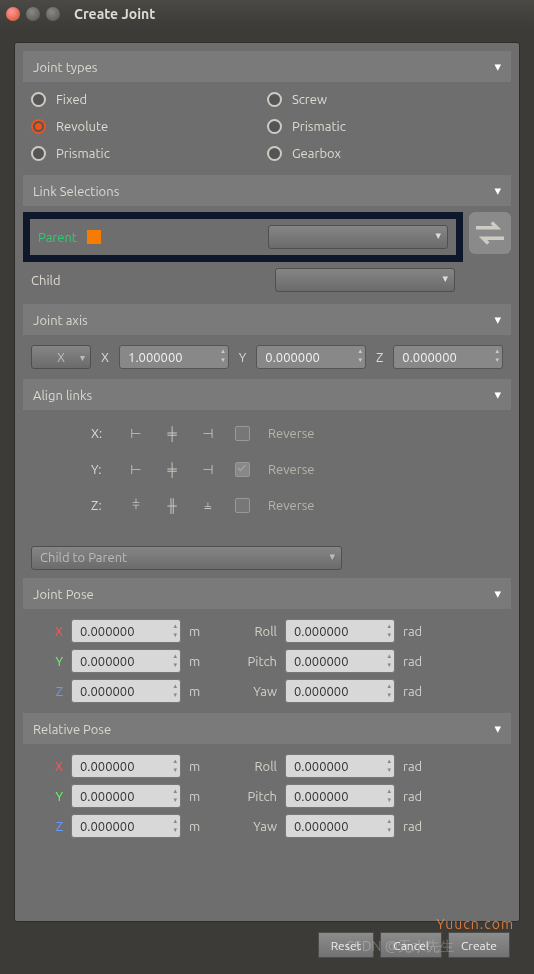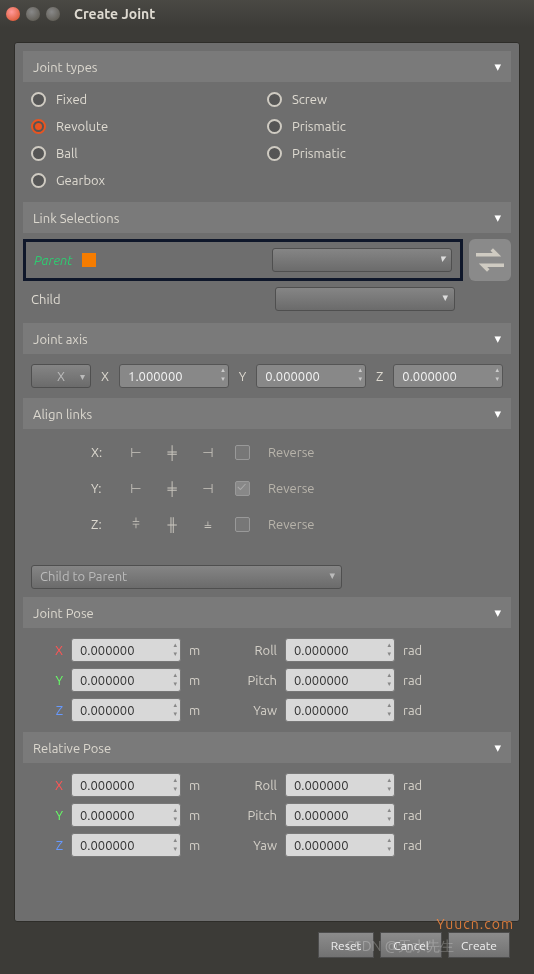--- a/index.html
+++ b/index.html
@@ -16,21 +16,21 @@
 .section-header { background: #7a7a7a; padding: 8px 10px; display: flex; justify-content: space-between; align-items: center; color: #dcd8cf; font-size: 13px; cursor: pointer; }
 .section-header .chev { color: #fff; }
 
 .radio-grid { display: grid; grid-template-columns: 1fr 1fr; padding: 10px 8px 14px; gap: 12px 0; }
 .radio-row { display: flex; align-items: flex-start; gap: 10px; }
 .radio { width: 15px; height: 15px; border-radius: 50%; border: 2px solid #cfcbc2; background: #555; flex-shrink: 0; }
 .radio.sel { border: 2px solid #e95420; position: relative; }
 .radio.sel::after { content: ''; position: absolute; inset: 2px; border-radius: 50%; background: #e95420; }
 
 .link-row { display: flex; align-items: center; padding: 6px 8px; gap: 10px; }
-.parent-row { border: 3px solid #0f172a; font-style: italic; }
+.parent-row { border: 7px solid #0f172a; }
 .parent-lbl { color: #2ecc71; }
 .swatch { width: 14px; height: 14px; background: #f57c00; }
 .dropdown { height: 24px; background: linear-gradient(#858585,#6b6b6b); border: 1px solid #4f4f4f; border-radius: 3px; width: 180px; margin-left: auto; position: relative; }
 .dropdown::after { content: '▾'; position: absolute; right: 6px; top: 3px; color: #ddd; font-size: 11px; }
 .swap-btn { width: 42px; height: 42px; background: #8a8a8a; border-radius: 6px; display: flex; align-items: center; justify-content: center; color: #d0d0d0; font-size: 18px; }
 
 .axis-row { display: flex; align-items: center; gap: 6px; padding: 10px 8px; }
 .axis-sel { width: 66px; height: 24px; background: linear-gradient(#858585,#6b6b6b); border: 1px solid #4f4f4f; border-radius: 3px; display: flex; align-items: center; justify-content: center; color: #bbb; position: relative; }
 .axis-sel::after { content: '▾'; position: absolute; right: 5px; font-size: 10px; }
 .axlbl { margin: 0 4px; color: #dcd8cf; }
@@ -90,24 +90,20 @@
     <div class="radio-row">
         <span class="radio sel"></span>
         <span>Revolute</span>
       </div>
     <div class="radio-row">
         <span class="radio"></span>
         <span>Prismatic</span>
       </div>
     <div class="radio-row">
         <span class="radio"></span>
-        <span>Ball</span>
-      </div>
-    <div class="radio-row">
-        <span class="radio"></span>
         <span>Prismatic</span>
       </div>
     <div class="radio-row">
         <span class="radio"></span>
         <span>Gearbox</span>
       </div>
   </div>
 
   <div class="section-header">
     <span>Link Selections</span>

